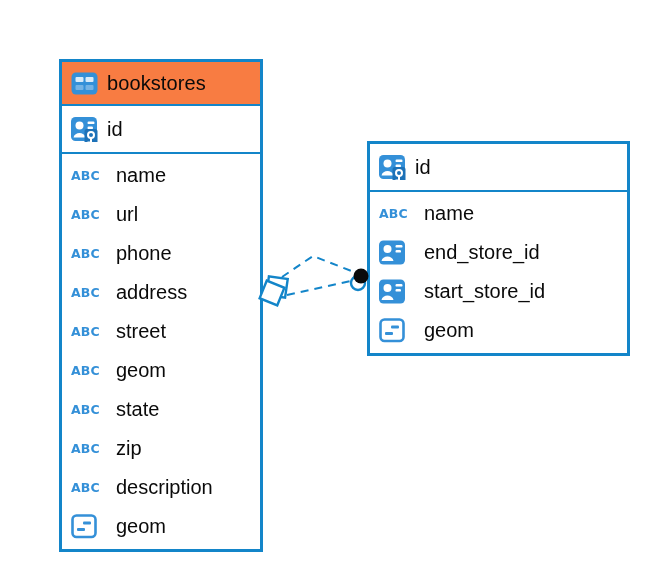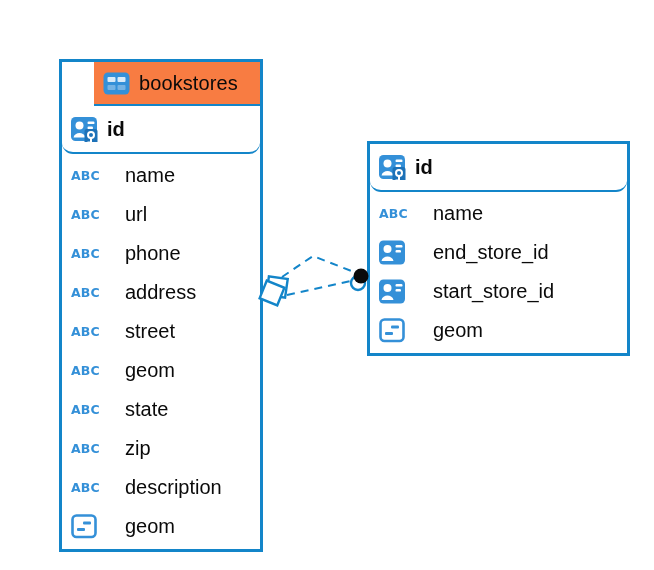--- a/index.html
+++ b/index.html
@@ -12,30 +12,30 @@
     border:3px solid var(--table-border);
     box-sizing:border-box;
   }
   .table-bookstores{left:59px;top:59px;width:204px;}
   .table-routes{left:367px;top:141px;width:263px;}
   .thead{
     height:42px;display:flex;align-items:center;gap:9px;padding-left:9px;
     border-bottom:2px solid var(--table-border);
     font-size:20px;letter-spacing:0.1px;
   }
-  .thead.orange{background:var(--header-orange);margin-left:32px;}
+  .thead.orange{background:var(--header-orange);}
   .thead.gray{background:var(--header-gray);}
   .pk-row{
     height:46px;display:flex;align-items:center;gap:9px;padding-left:9px;
     border-bottom:2px solid var(--table-border);
-    font-size:20px;font-weight:bold;border-radius:11px;
+    font-size:20px;font-weight:normal;
   }
   .fields{padding:2px 0 3px;}
   .row{
-    height:39px;display:flex;align-items:center;gap:27px;padding-left:9px;
+    height:39px;display:flex;align-items:center;gap:18px;padding-left:9px;
     font-size:20px;
   }
   svg.icn{width:27px;height:25px;flex:0 0 27px;overflow:visible;display:block;}
   .abc{
     width:27px;flex:0 0 27px;text-align:center;
     font-family:"DejaVu Sans",sans-serif;font-weight:bold;font-size:12.5px;
     letter-spacing:0.2px;color:var(--icon-blue);
   }
   .cname,.tname{white-space:nowrap;}
   .overlay{position:absolute;left:0;top:0;pointer-events:none;}

